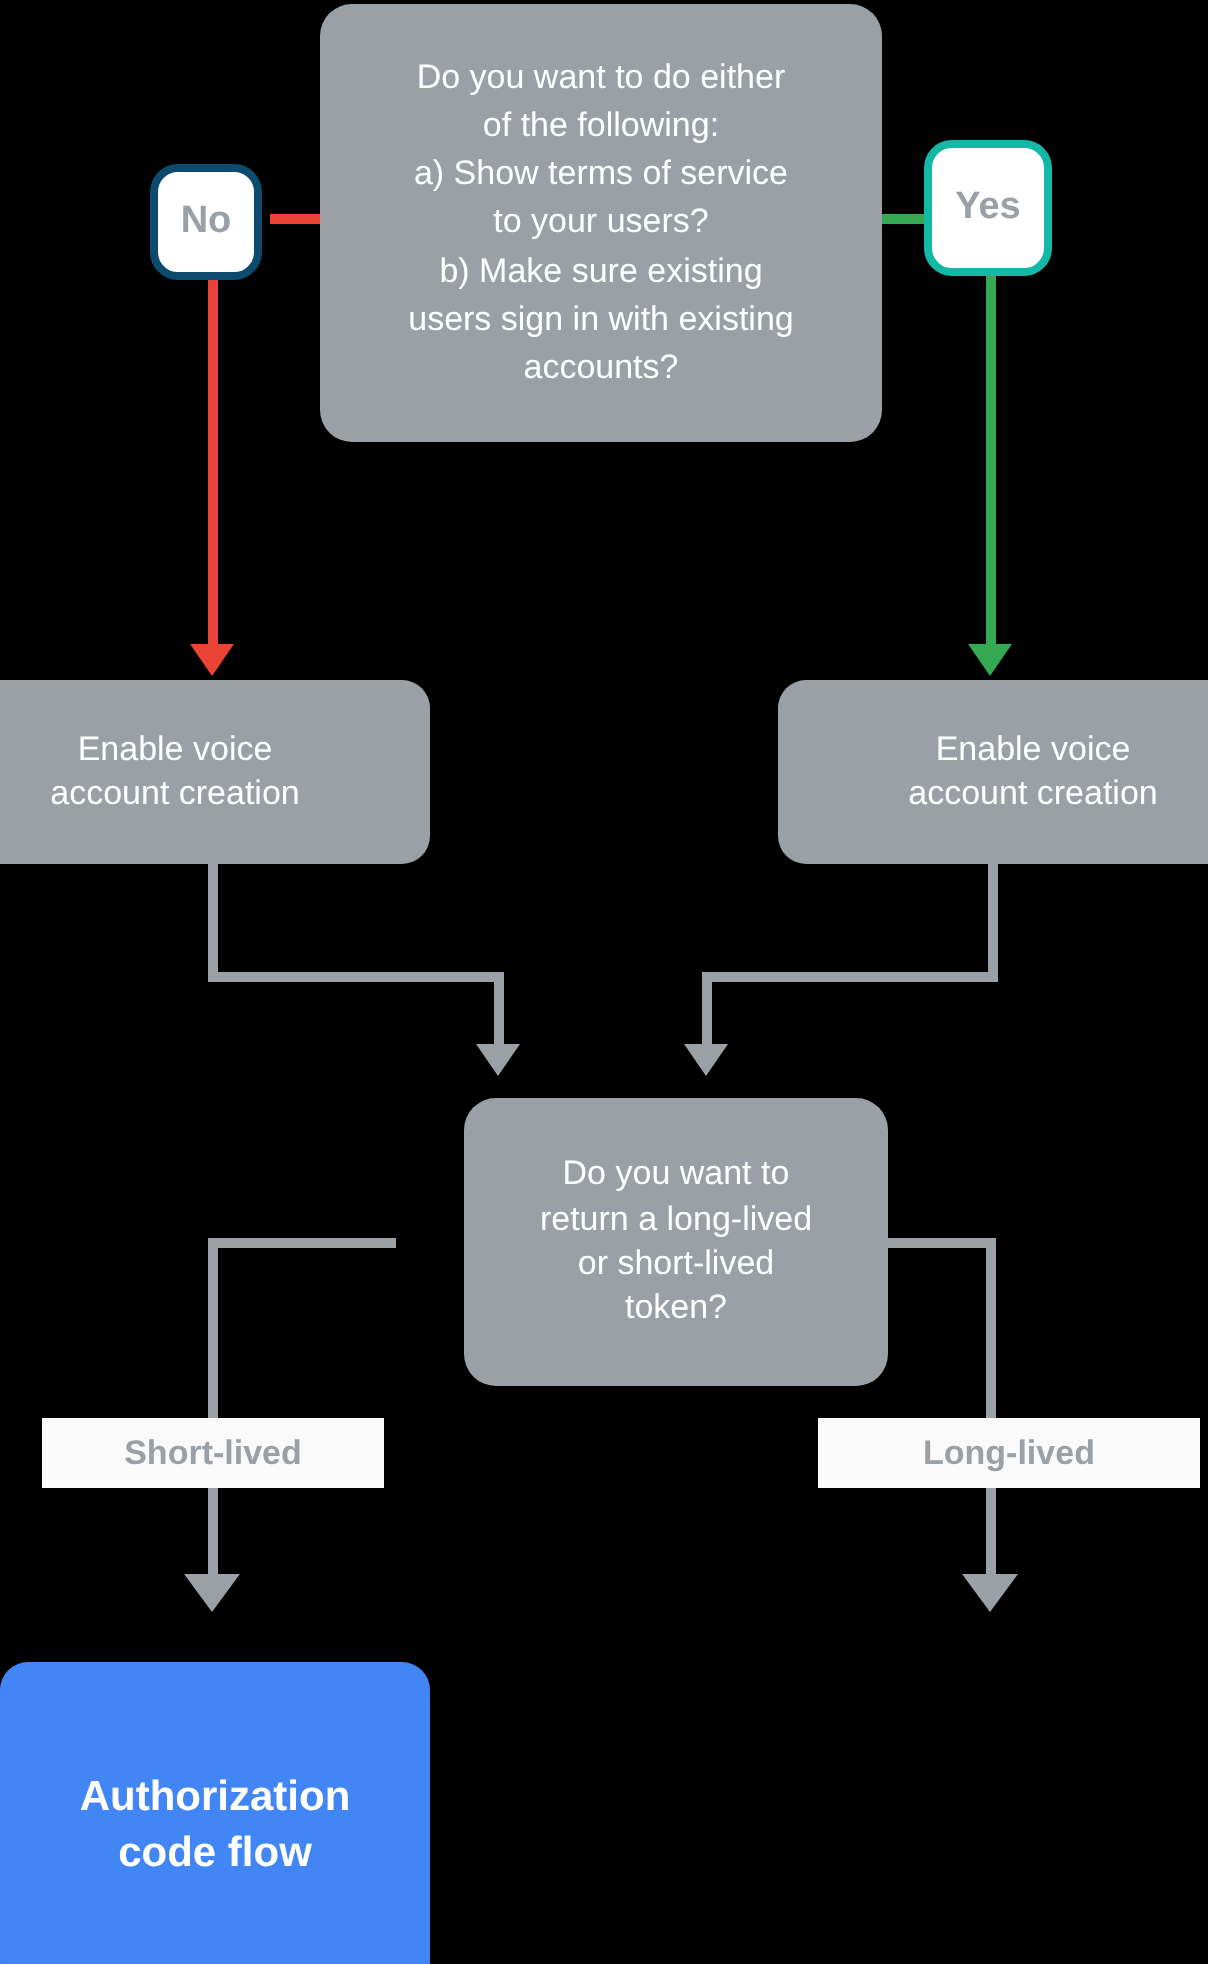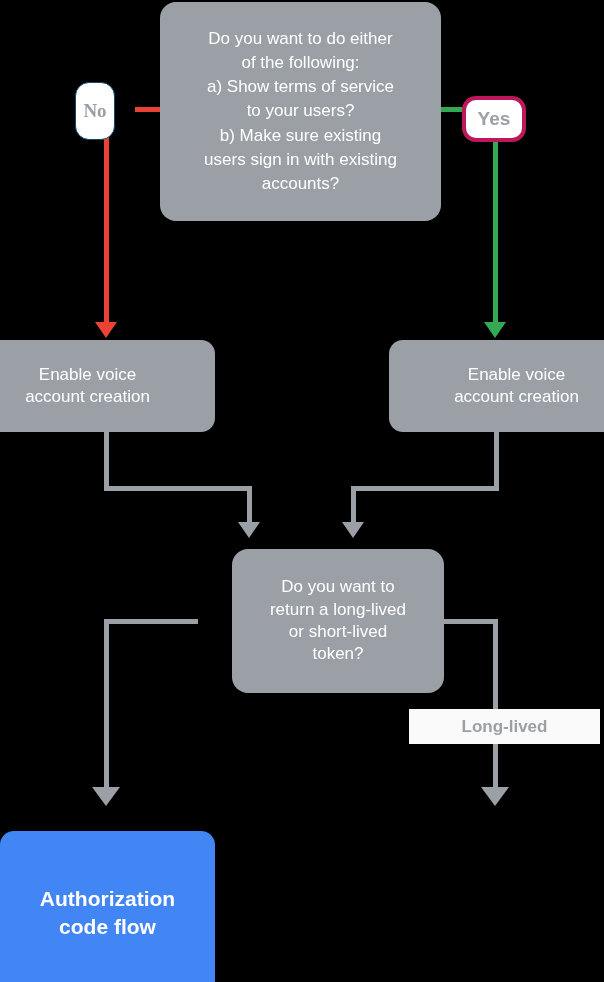--- a/index.html
+++ b/index.html
@@ -66,28 +66,27 @@
     justify-content: center;
     background: #ffffff;
     border-radius: 14px;
     font-size: 19px;
     font-weight: 700;
     color: #9aa0a6;
     z-index: 6;
   }
   #pill-no {
     left: 75px;  top: 82px;
-    width: 40px; height: 58px;
-    border: 1px solid #0c4a6e;
-    font-family: Liberation Serif, serif;
+    width: 56px; height: 58px;
+    border: 4px solid #0c4a6e;
   }
   #pill-yes {
-    left: 462px; top: 96px;
-    width: 64px; height: 46px;
-    border: 4px solid #be185d;
+    left: 462px; top: 70px;
+    width: 64px; height: 68px;
+    border: 4px solid #14b8a6;
   }
 
   
   #node-enable {
     left: -40px; top: 340px;
     width: 255px; height: 92px;
   }
   #node-disable {
     left: 389px; top: 340px;
     width: 255px; height: 92px;
@@ -222,20 +221,23 @@
 account creation</span>
   </div>
 
   <div class="node gray-node" id="decision-2">
     <span class="txt">Do you want to
 return a long-lived
 or short-lived
 token?</span>
   </div>
 
+  <div class="edge-label" id="label-short">
+    <span>Short-lived</span>
+  </div>
 
   <div class="edge-label" id="label-long">
     <span>Long-lived</span>
   </div>
 
   <div class="node blue-node" id="node-auth">
     <span class="txt">Authorization
 code flow</span>
   </div>
 

